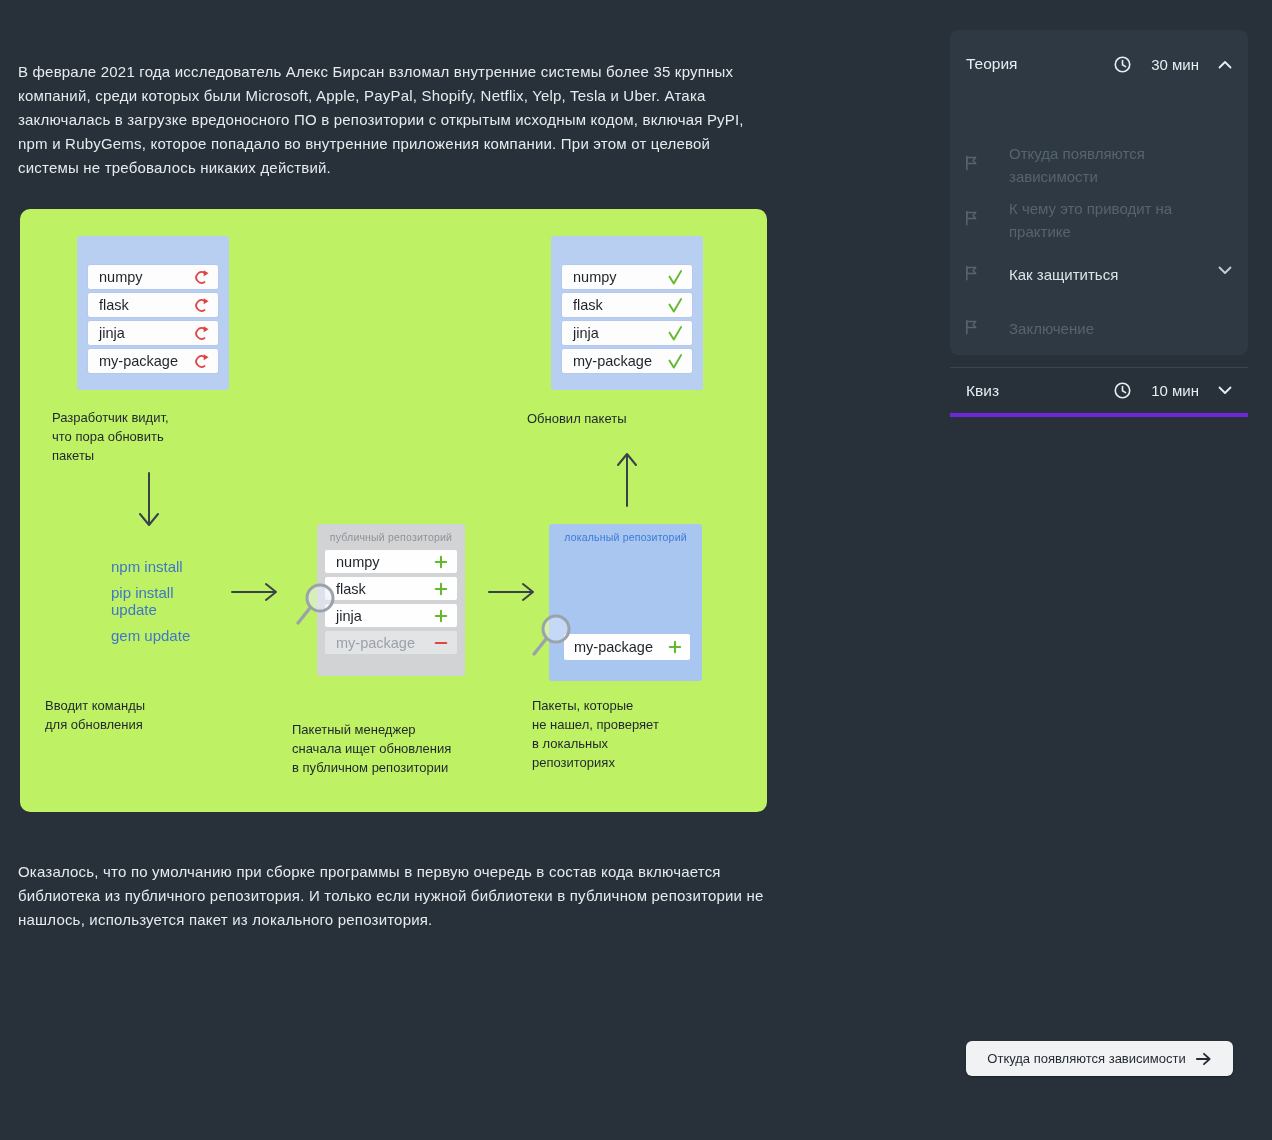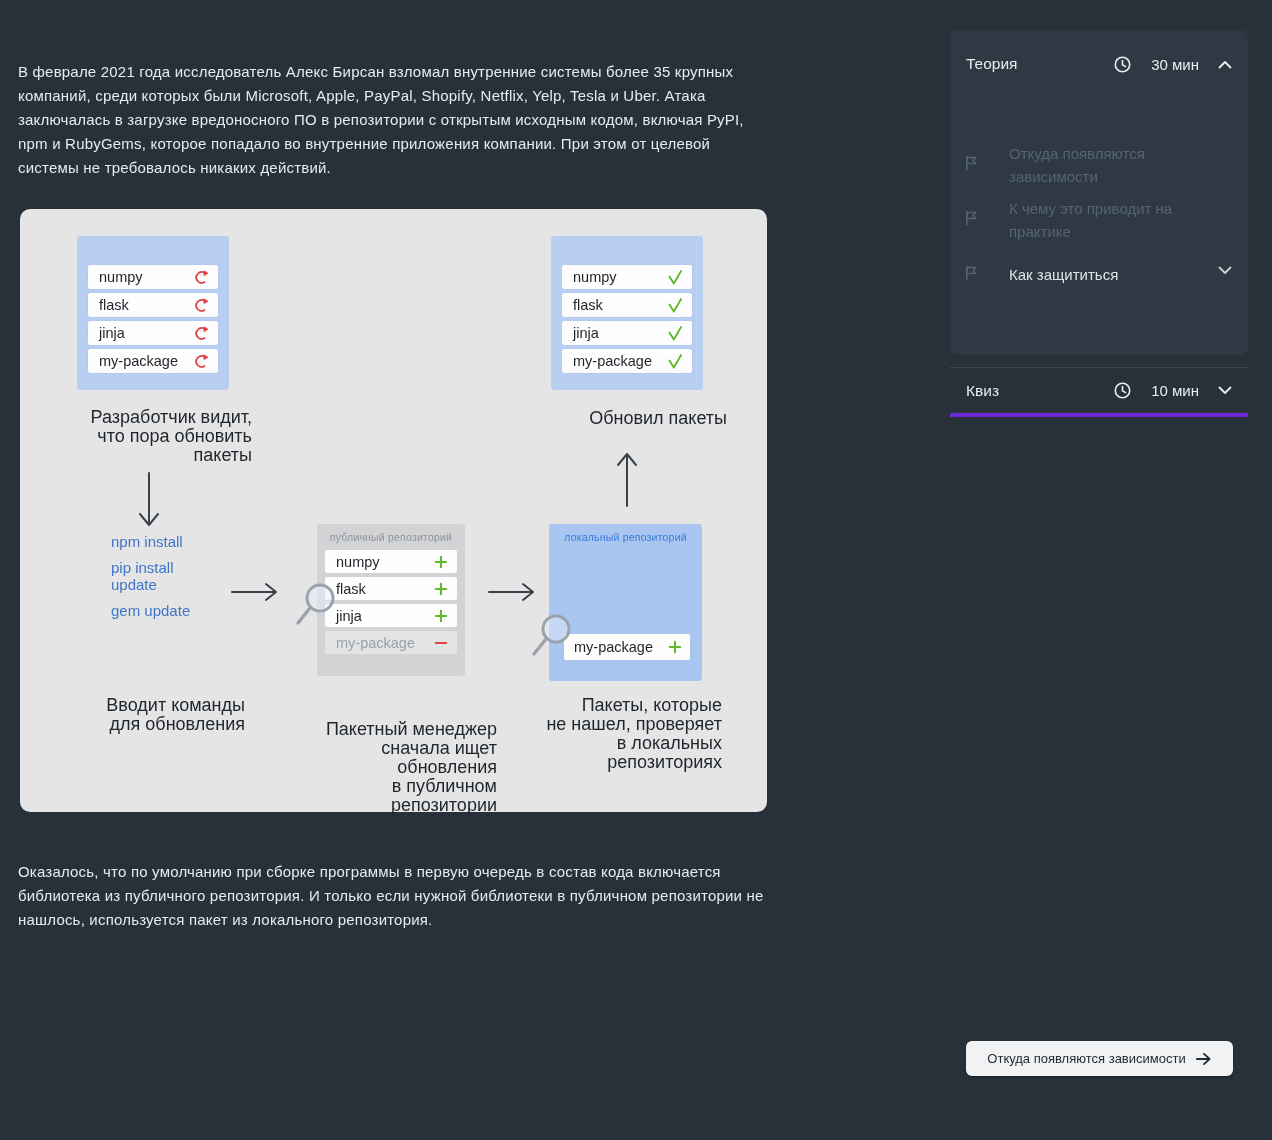--- a/index.html
+++ b/index.html
@@ -15,21 +15,21 @@
   .para {
     position:absolute; left:18px; width:745px;
     font-size:15px; line-height:24px; letter-spacing:.2px; color:#e7ebee;
   }
   .para.intro { top:60px; }
   .para.outro { top:860px; width:752px; }
 
   
   .panel {
     position:absolute; left:20px; top:209px; width:747px; height:603px;
-    background:#e5e5e5; border-radius:10px; color:#20262d;
+    background:#bef264; border-radius:10px; color:#20262d;
   }
   .pkg-box {
     position:absolute; width:152px; height:154px; background:#b9cff2;
     border-radius:3px; display:flex; flex-direction:column; align-items:center;
     padding-top:29px; gap:4px;
   }
   .pkg-row {
     width:130px; height:24px; background:#fdfdfe; border-radius:2px;
     display:flex; align-items:center; justify-content:space-between;
     padding:0 8px 0 11px; font-size:14.5px; color:#1e242a;
@@ -40,24 +40,24 @@
   }
   .repo-title { font-size:10.5px; margin-top:7px; letter-spacing:.2px; }
   .repo-rows { display:flex; flex-direction:column; align-items:center; gap:4px; margin-top:7px; }
   .repo-row {
     width:132px; height:23px; background:#fefefe; border-radius:2px;
     display:flex; align-items:center; justify-content:space-between;
     padding:0 8px 0 11px; font-size:14.5px; color:#1e242a; text-align:left;
   }
   .repo-row.missing { background:#e3e4e6; color:#9aa1a8; }
   .caption {
-    position:absolute; text-align:right; font-size:18px; line-height:19px;
+    position:absolute; text-align:left; font-size:13px; line-height:19px;
     font-weight:500; color:#1f262e; white-space:pre-line;
   }
-  .commands { position:absolute; left:91px; top:324px; width:104px; }
+  .commands { position:absolute; left:91px; top:349px; width:104px; }
   .command { font-size:15px; line-height:17px; color:#4076c9; margin-bottom:9px; font-weight:500; }
   .mag { position:absolute; }
   .loc-row {
     position:absolute; left:15px; top:110px; width:126px; height:26px;
     background:#fefefe; border-radius:2px; display:flex; align-items:center;
     justify-content:space-between; padding:0 7px 0 10px; font-size:14.5px; color:#1e242a;
   }
   .arrow { position:absolute; }
 
   
@@ -284,20 +284,27 @@
     <svg class="flag" width="17" height="18" viewBox="0 0 20 20">
         <path d="M4.5 2.5 V18" stroke="#56646f" stroke-width="1.8" stroke-linecap="round" fill="none"></path>
         <path d="M4.5 3.5 H15 L11.8 7 L15 10.5 H4.5 Z" stroke="#56646f" stroke-width="1.7" fill="none" stroke-linejoin="round"></path>
       </svg>
     <span class="nav-label">Как защититься</span>
     <svg class="chev" width="14" height="9" viewBox="0 0 14 9">
         <path d="M1.5 1.5 L7 7 L12.5 1.5" fill="none" stroke="#c8d0d6" stroke-width="1.8" stroke-linecap="round" stroke-linejoin="round"></path>
       </svg>
   </div>
 
+  <div class="nav-item locked" style="top:287px;">
+    <svg class="flag" width="17" height="18" viewBox="0 0 20 20">
+        <path d="M4.5 2.5 V18" stroke="#56646f" stroke-width="1.8" stroke-linecap="round" fill="none"></path>
+        <path d="M4.5 3.5 H15 L11.8 7 L15 10.5 H4.5 Z" stroke="#56646f" stroke-width="1.7" fill="none" stroke-linejoin="round"></path>
+      </svg>
+    <span class="nav-label">Заключение</span>
+  </div>
 </div>
 
 <div class="quiz-row">
   <span class="quiz-title">Квиз</span>
   <span class="head-right">
     <svg width="19" height="19" viewBox="0 0 20 20">
         <circle cx="10" cy="10" r="7.6" fill="none" stroke="#e8edf1" stroke-width="1.7"></circle>
         <path d="M10 5.8 V10.3 L13.2 12.2" fill="none" stroke="#e8edf1" stroke-width="1.7" stroke-linecap="round"></path>
       </svg>
     <span>10 мин</span>

